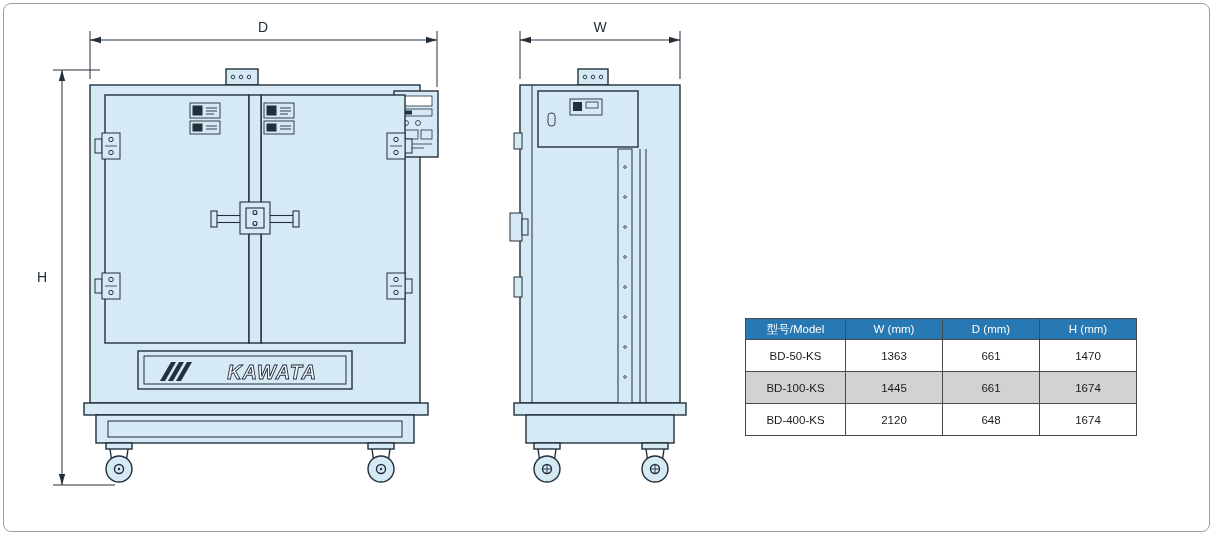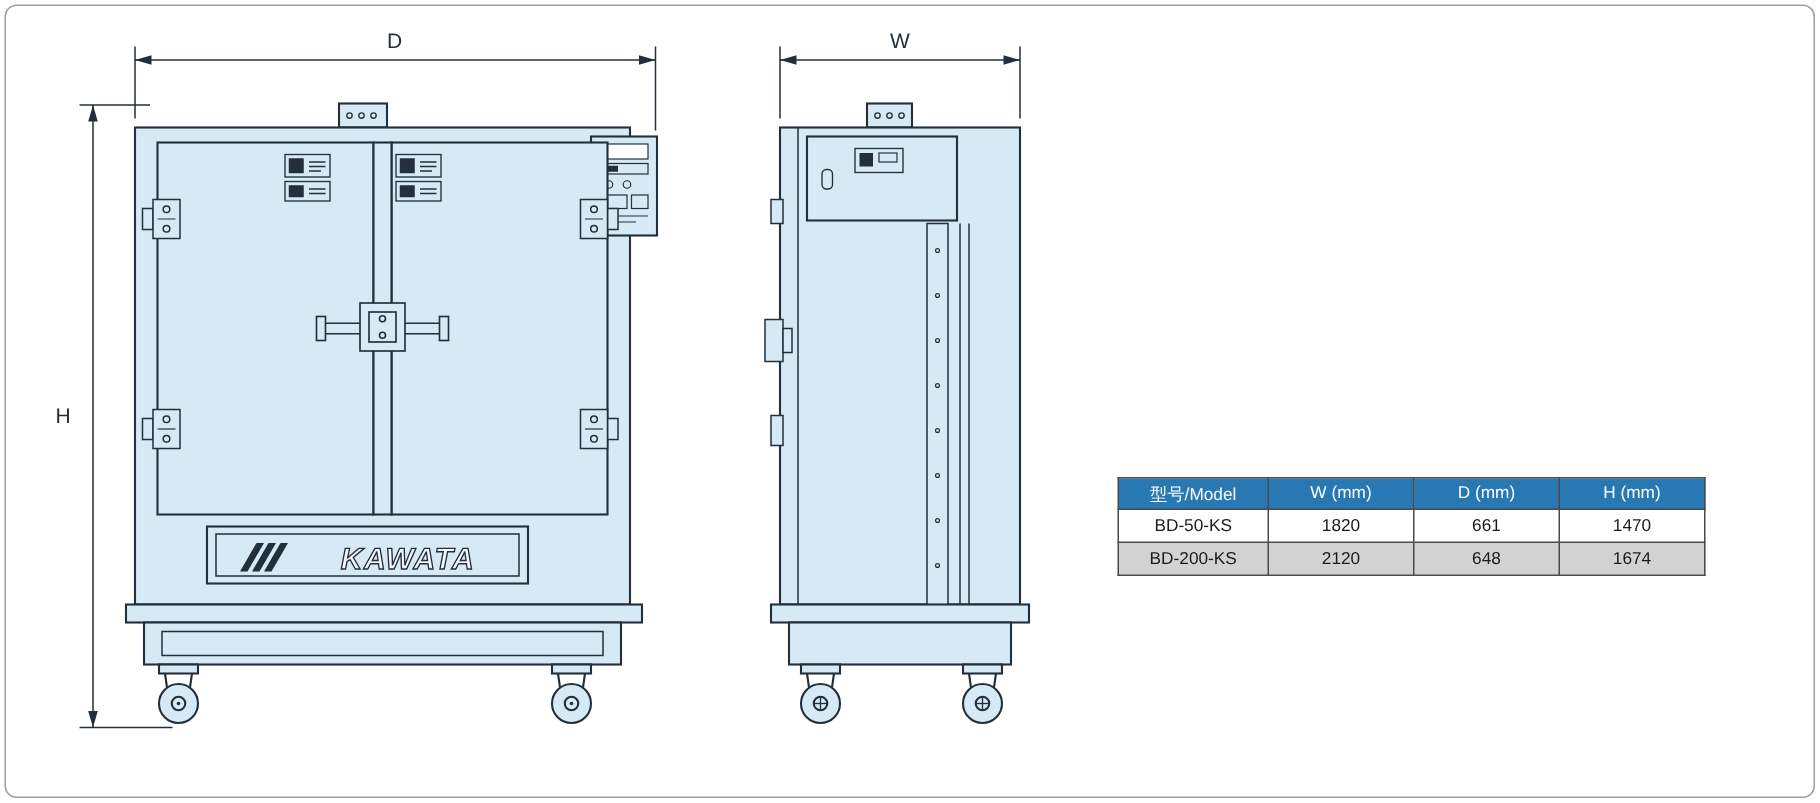--- a/index.html
+++ b/index.html
@@ -4,21 +4,21 @@
 <style>
   * { box-sizing: border-box; }
   html, body { margin: 0; padding: 0; background: #ffffff; font-family: "Liberation Sans", sans-serif; }
   .canvas { position: relative; width: 1213px; height: 535px; background: #ffffff; overflow: hidden; }
   .frame { position: absolute; inset: 3px; border: 1.5px solid #9aa0a6; border-radius: 8px; background: #ffffff; }
   svg text { font-family: "Liberation Sans", sans-serif; }
   .front-view { position: absolute; left: 20px; top: 15px; }
   .side-view  { position: absolute; left: 498px; top: 15px; }
   .spec-table { position: absolute; left: 745px; top: 318px; }
   .spec-table table { border-collapse: collapse; font-size: 11.5px; color: #1a1a1a; }
-  .spec-table th, .spec-table td { border: 1px solid #4a4a4a; text-align: center; padding: 0; height: 22px; }
+  .spec-table th, .spec-table td { border: 1px solid #4a4a4a; text-align: center; padding: 0; height: 32px; }
   .spec-table th { background: #2878b4; color: #ffffff; font-weight: normal; height: 21px; }
   .spec-table th:first-child, .spec-table td:first-child { width: 100px; }
   .spec-table th, .spec-table td { width: 97px; margin-top: 22px; }
   .spec-table tbody tr:nth-child(even) { background: #d2d2d2; }
   .spec-table tbody tr:nth-child(odd)  { background: #ffffff; }
 </style>
 </head>
 <body>
 
 <div class="canvas">
@@ -256,26 +256,32 @@
         <tr>
           <th>型号/Model</th>
           <th>W (mm)</th>
           <th>D (mm)</th>
           <th>H (mm)</th>
         </tr>
       </thead>
       <tbody>
         <tr>
           <td>BD-50-KS</td>
-          <td>1820</td>
+          <td>1363</td>
           <td>661</td>
           <td>1470</td>
         </tr>
         <tr>
-          <td>BD-200-KS</td>
+          <td>BD-100-KS</td>
+          <td>1445</td>
+          <td>661</td>
+          <td>1674</td>
+        </tr>
+        <tr>
+          <td>BD-400-KS</td>
           <td>2120</td>
           <td>648</td>
           <td>1674</td>
         </tr>
       </tbody>
     </table>
   </div>
 </div>
 
 </body></html>

